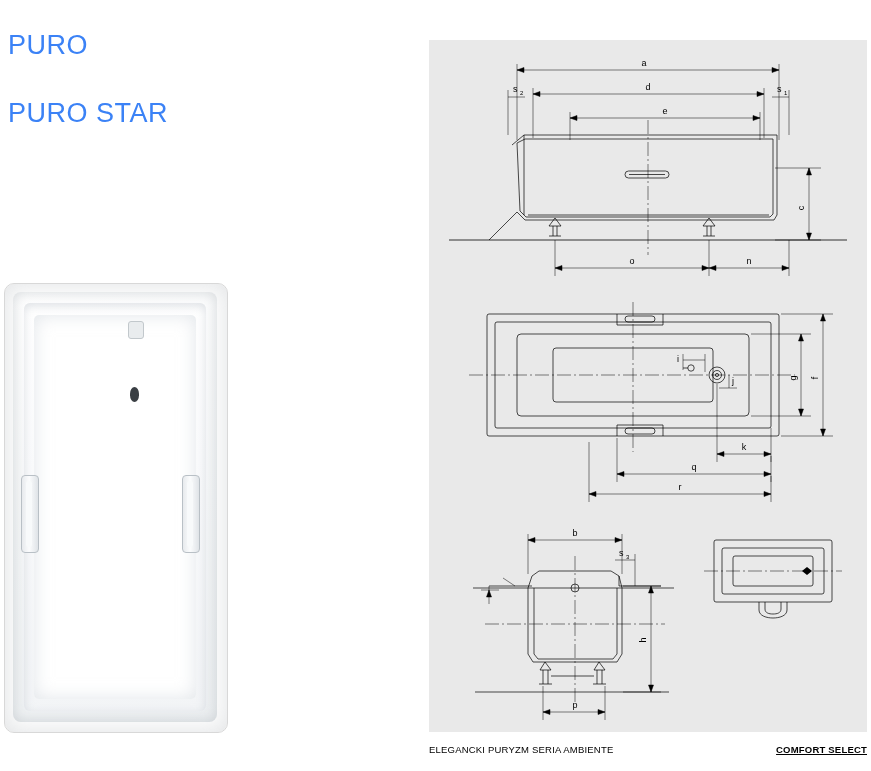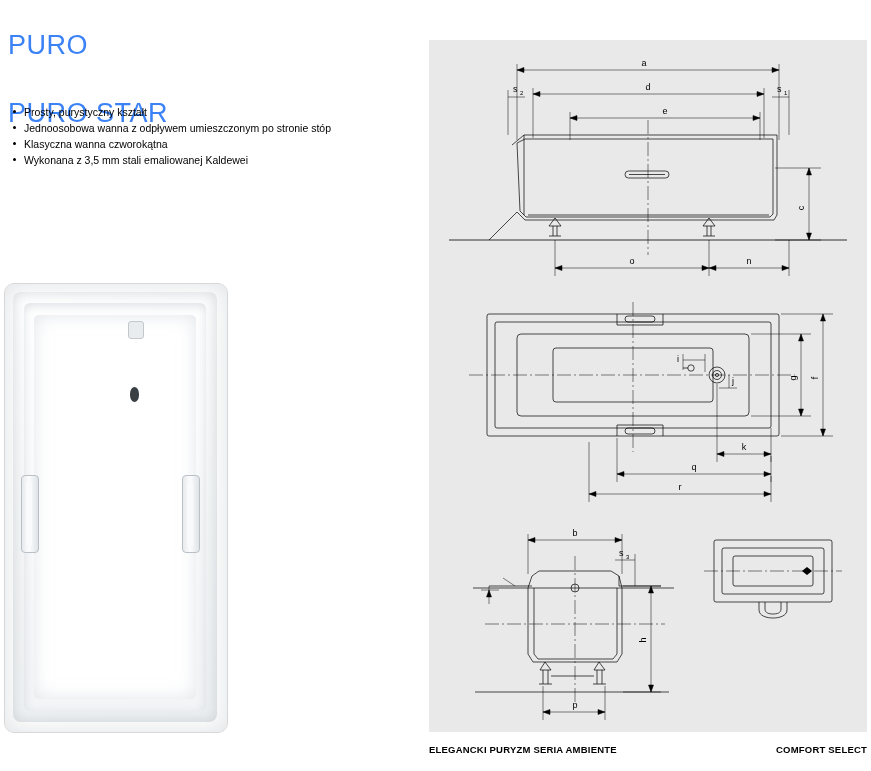--- a/index.html
+++ b/index.html
@@ -152,30 +152,31 @@
     left: 429px;
     top: 744px;
     width: 438px;
     height: 16px;
   }
   #caption-left {
     position: absolute;
     left: 0;
     top: 0;
     font-size: 9.5px;
-    font-weight: bold;
+    font-weight: normal;
     letter-spacing: 0.2px;
   }
   #caption-right {
     position: absolute;
     right: 0;
     top: 0;
     font-size: 9.5px;
     font-weight: bold;
     letter-spacing: 0.2px;
+    text-decoration: underline;
   }
   svg { display: block; }
   .lbl {
     font-family: "Liberation Sans", sans-serif;
     font-size: 9px;
     fill: #000;
   }
   .lbl-sub {
     font-family: "Liberation Sans", sans-serif;
     font-size: 6px;
@@ -185,26 +186,20 @@
 </head>
 <body>
 
 <div id="left-column">
 
   <div id="product-title">
     <span>PURO</span>
     <span class="line2">PURO STAR</span>
   </div>
 
-  <ul id="feature-list">
-    <li>Prosty, purystyczny kształt</li>
-    <li>Jednoosobowa wanna z odpływem umieszczonym po stronie stóp</li>
-    <li>Klasyczna wanna czworokątna</li>
-    <li>Wykonana z 3,5 mm stali emaliowanej Kaldewei</li>
-  </ul>
 
   <div id="bath-photo">
     <div id="bath-outer"></div>
     <div id="bath-rim"></div>
     <div id="bath-inner"></div>
     <div id="bath-basin">
       <div id="bath-tap"></div>
       <div id="bath-overflow"></div>
     </div>
     <div id="bath-handle-left" class="bath-handle"></div>

